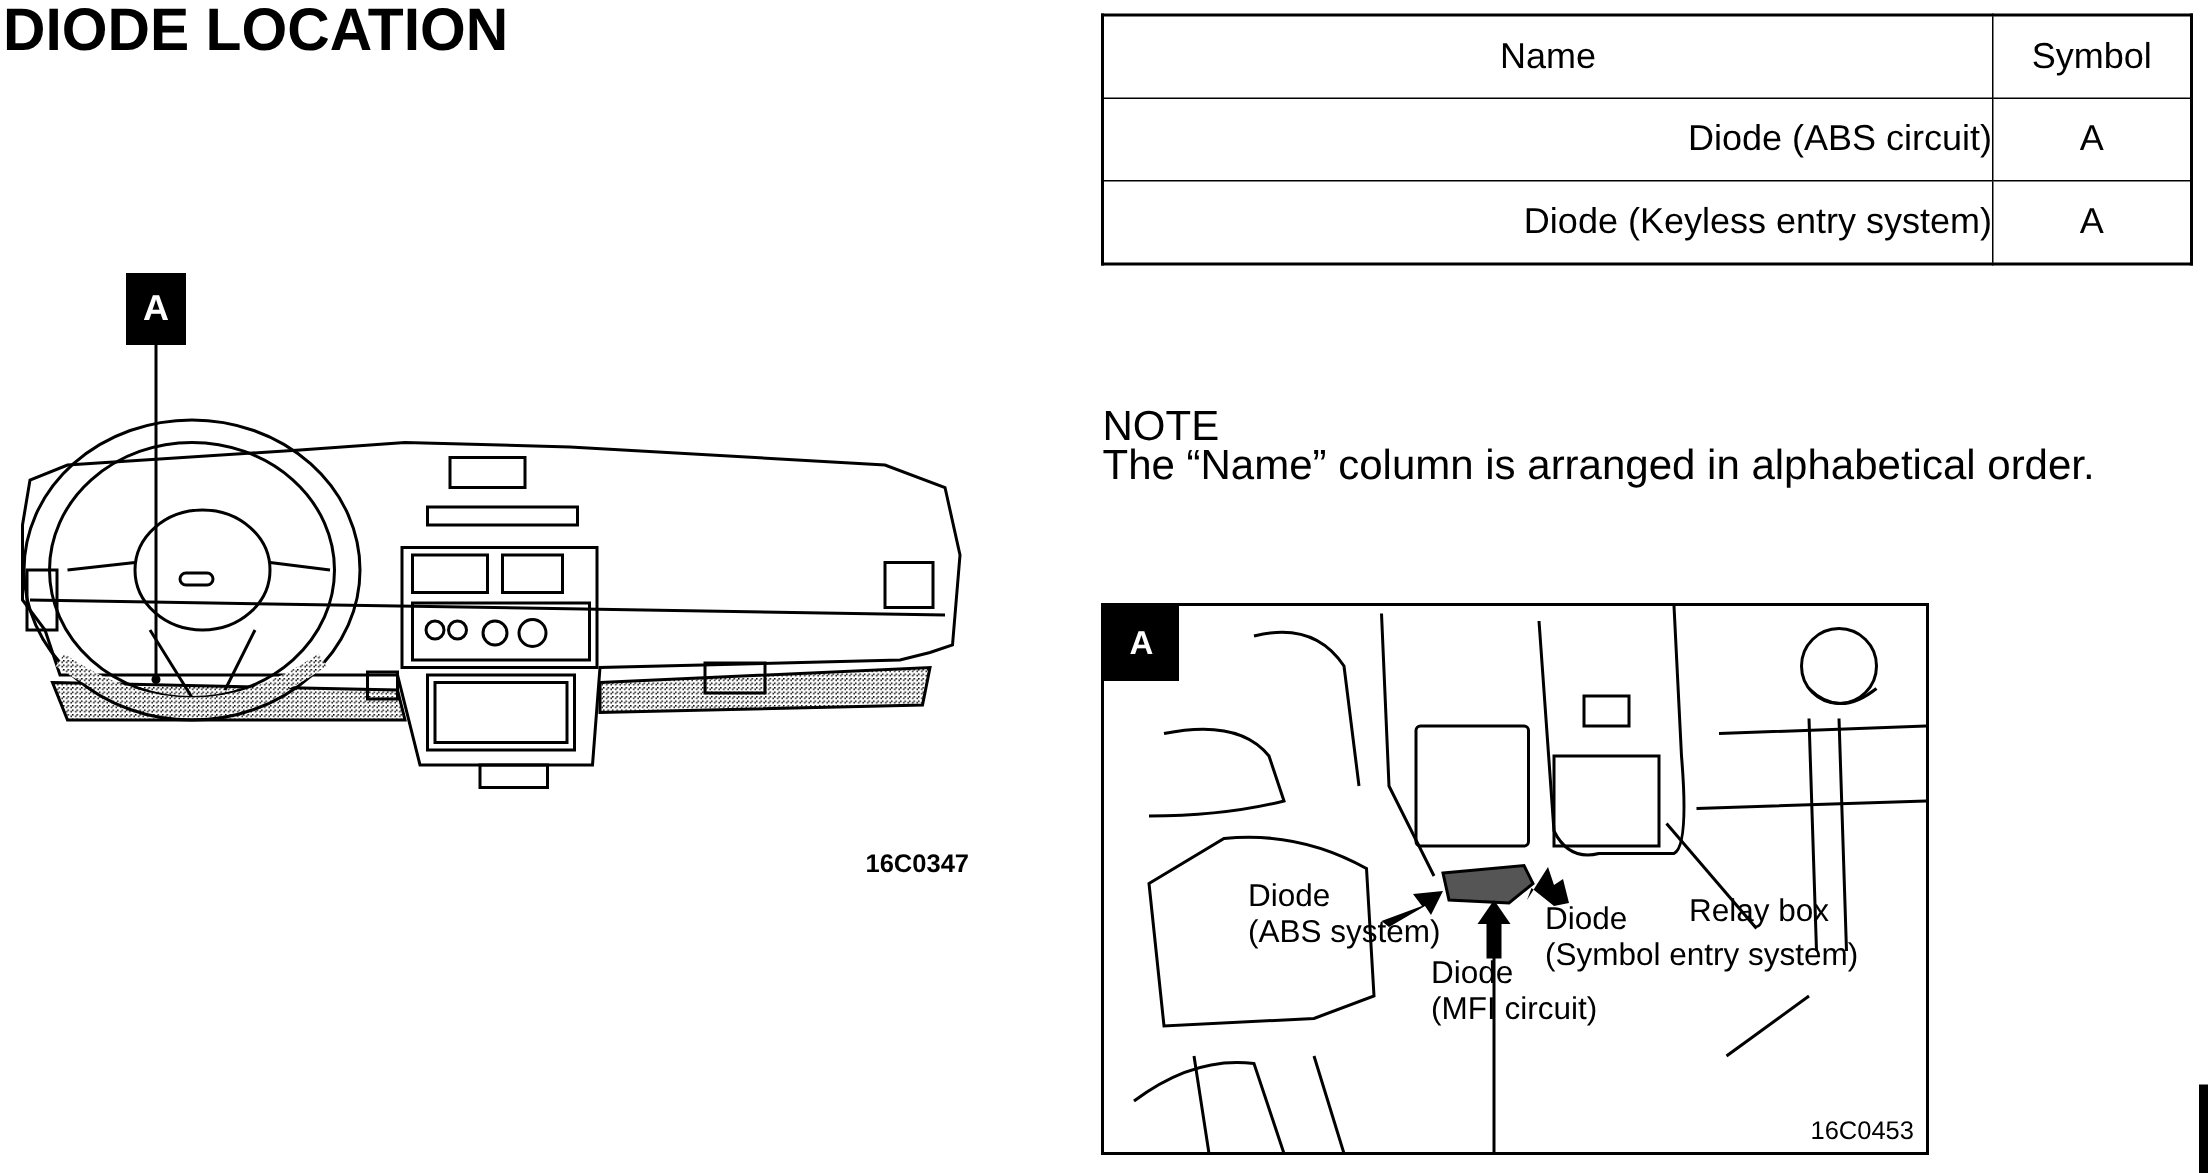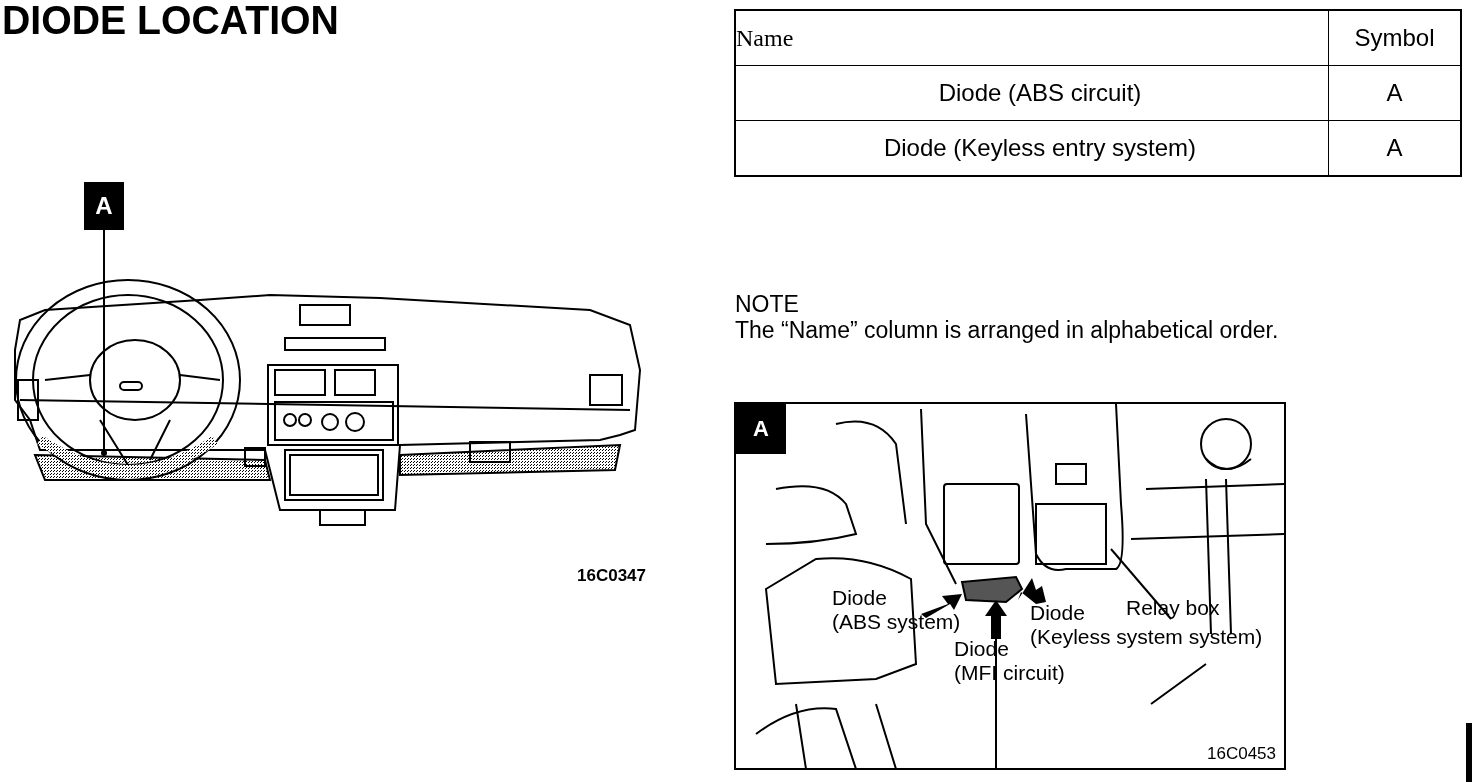--- a/index.html
+++ b/index.html
@@ -1,24 +1,24 @@
 <!DOCTYPE html>
 <html><head>
 <meta charset="utf-8">
 <style>
   html,body{margin:0;padding:0;background:#fff;}
   body{width:1472px;height:782px;position:relative;overflow:hidden;font-family:"Liberation Sans",sans-serif;color:#000;}
   .title{position:absolute;left:2px;top:-2px;font-size:40px;font-weight:bold;letter-spacing:0px;transform:scaleX(0.98);transform-origin:left;}
   .tbl{position:absolute;left:734px;top:9px;width:728px;border-collapse:collapse;border:2px solid #000;}
   .tbl td,.tbl th{border:1.5px solid #000;font-weight:normal;font-size:24px;height:54px;padding:0;}
-  .tbl th.name{text-align:left;width:592px;font-family:Liberation Serif, serif;}
+  .tbl th.name{text-align:center;width:592px;}
   .tbl th.sym{}
-  .tbl td.name{text-align:center;padding-left:16px;}
+  .tbl td.name{text-align:right;padding-left:16px;}
   .tbl td.sym{text-align:center;}
-  .note{position:absolute;left:735px;top:271px;font-size:23px;line-height:26px;margin-top:20px;}
+  .note{position:absolute;left:735px;top:271px;font-size:28px;line-height:26px;}
   .fig1{position:absolute;left:0;top:170px;width:680px;height:360px;}
   .code1{position:absolute;left:577px;top:566px;font-size:17px;font-weight:bold;text-align:right;}
   .fig2{position:absolute;left:734px;top:402px;width:552px;height:368px;border:2px solid #000;box-sizing:border-box;overflow:hidden;}
   .fig2 svg{position:absolute;left:0;top:0;}
   .tagA{position:absolute;background:#000;color:#fff;font-weight:bold;display:flex;align-items:center;justify-content:center;}
   .lbl{position:absolute;font-size:21px;line-height:24px;background:transparent;}
   .code2{position:absolute;right:8px;bottom:4px;font-size:17px;font-weight:normal;}
   .edge{position:absolute;left:1466px;top:723px;width:6px;height:59px;background:#000;}
 </style>
 </head>
@@ -134,19 +134,19 @@
   <div class="lbl" style="left:96px;top:182px;">
     <div>Diode</div>
     <div>(ABS system)</div>
   </div>
   <div class="lbl" style="left:218px;top:233px;">
     <div>Diode</div>
     <div>(MFI circuit)</div>
   </div>
   <div class="lbl" style="left:294px;top:197px;">
     <div>Diode</div>
-    <div>(Keyless system system)</div>
+    <div>(Symbol entry system)</div>
   </div>
   <div class="lbl" style="left:390px;top:192px;">Relay box</div>
   <div class="code2">16C0453</div>
 </div>
 
 <div class="edge"></div>
 
 </body></html>

